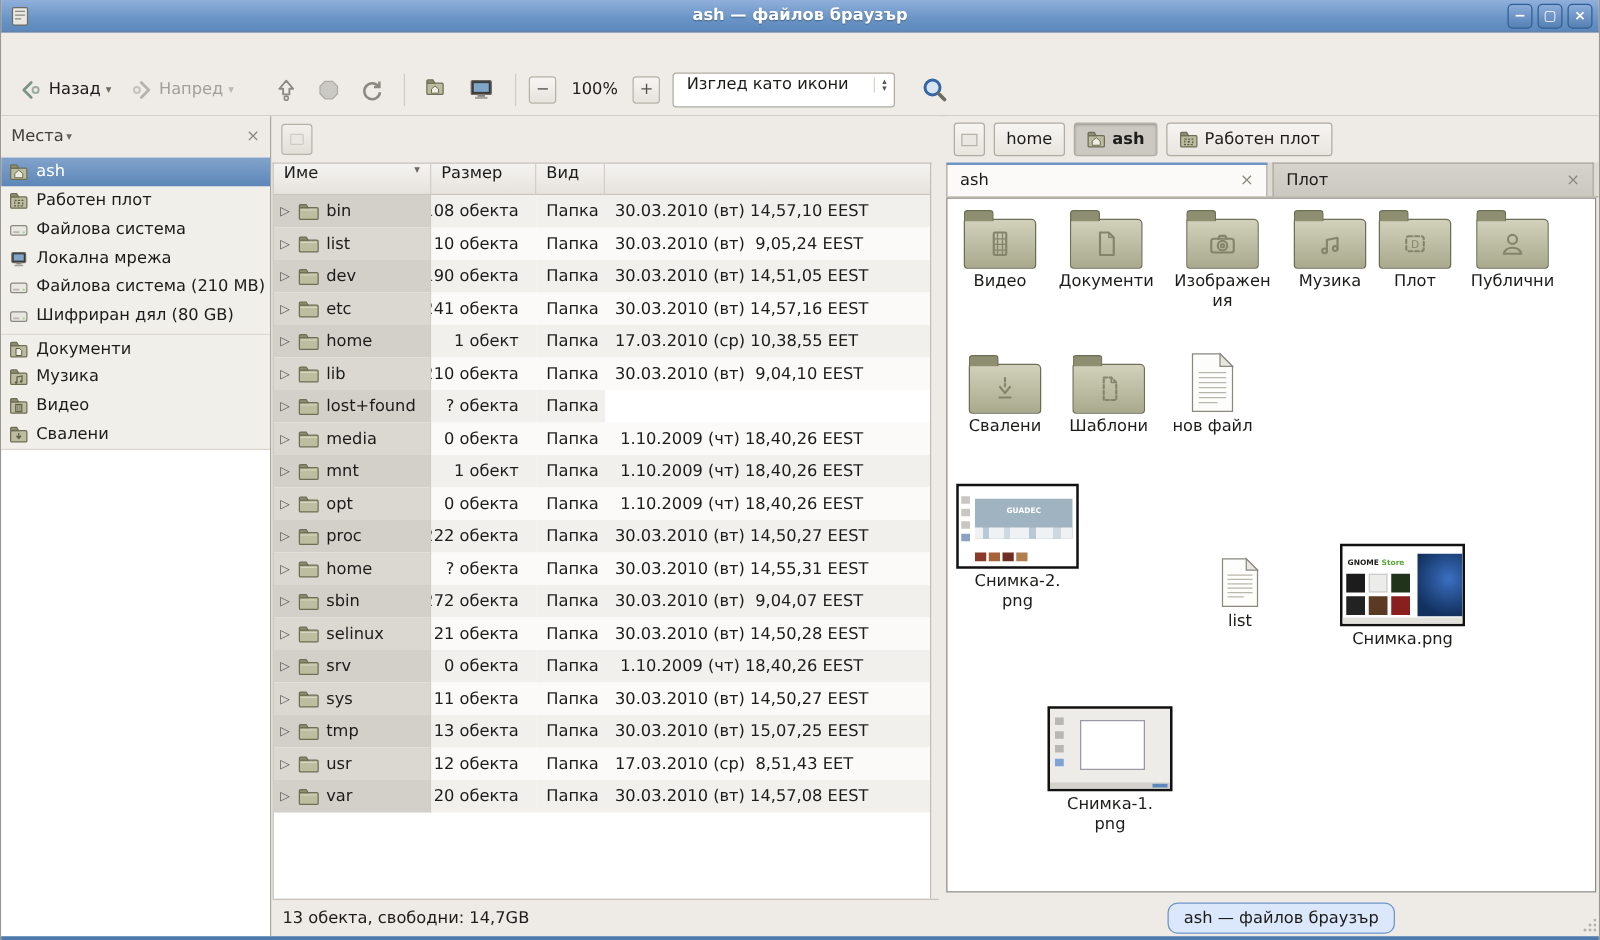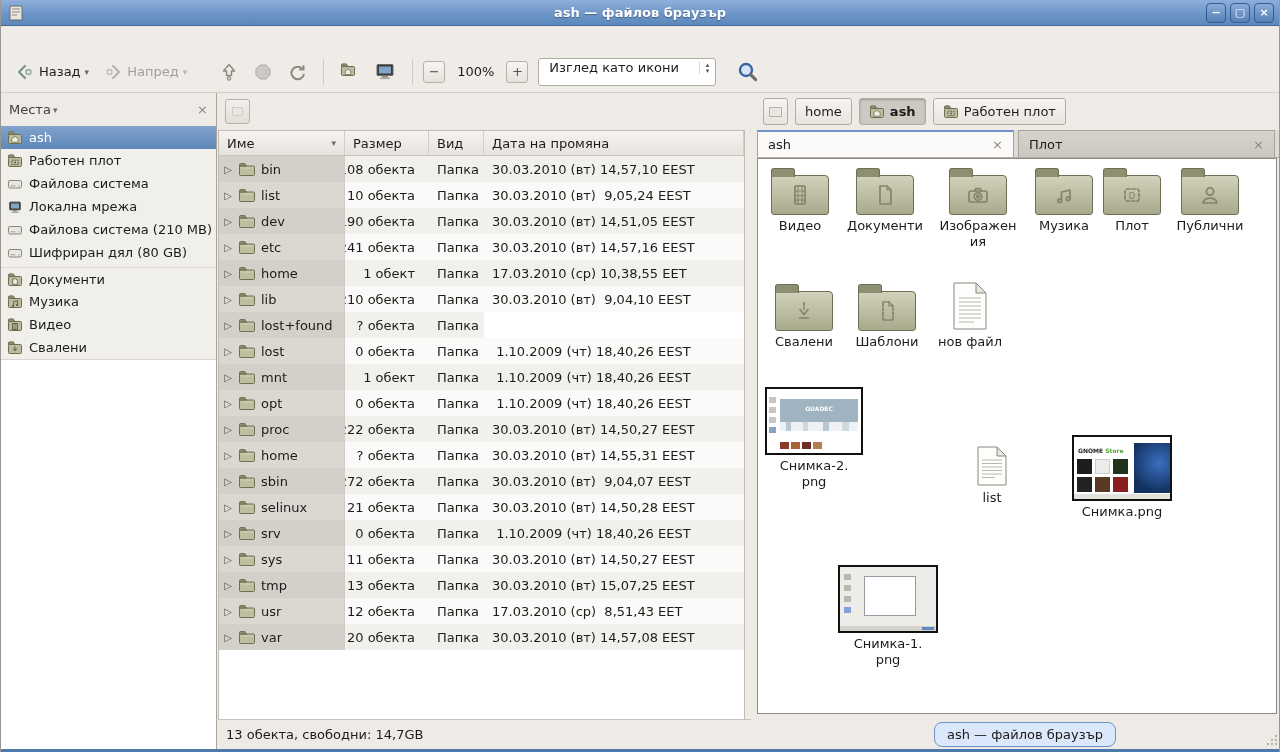--- a/index.html
+++ b/index.html
@@ -61,21 +61,21 @@
   
   .midpane { position:absolute; left:217px; top:93px; width:533px; bottom:3px; background:#eeebe6; }
   .mid-top { height:37px; display:flex; align-items:center; padding-left:7px; }
   .pane-btn { width:25px; height:25px; border:1px solid #b6b2aa; border-radius:3px;
     background:linear-gradient(#f2f0ec,#e2dfd9); display:flex; align-items:center; justify-content:center; }
   .pane-btn .ghost { width:11px; height:9px; border:1px solid #cfccc6; background:#e9e7e2; border-radius:1px; }
   .treewrap { position:absolute; left:0; top:37px; right:6px; bottom:30px; background:#fff;
     border:1px solid #c0bcb4; border-bottom:none; overflow:hidden; }
   .thead { display:flex; height:25px; background:linear-gradient(#f5f3f0,#e6e3dd);
     border-bottom:1px solid #c9c5be; }
-  .th { display:flex; align-items:center; padding:0 8px; border-right:1px solid #d3cfc8; }
+  .th { display:flex; align-items:flex-start; padding:0 8px; border-right:1px solid #d3cfc8; }
   .th .sort { margin-left:auto; font-size:9px; color:#6b6b64; padding-left:18px; }
   .c-name { width:126px; }
   .c-size { width:84px; }
   .c-type { width:55px; }
   .c-date { flex:1; }
   .row { display:flex; height:26px; }
   .cell { display:flex; align-items:center; padding:0 8px; overflow:hidden; white-space:pre; }
   .row .c-name { background:#dbd8d2; border-right:1px solid #cfccc5; padding:0 2px; gap:3px; }
   .row:nth-child(odd) .c-name { background:#d3d0ca; }
   .row:nth-child(odd) .c-size, .row:nth-child(odd) .c-type, .row:nth-child(odd) .c-date { background:#f1f0ed; }
@@ -397,21 +397,20 @@
         </span>
     </div>
     <div class="treewrap">
       <div class="thead">
         <div class="th c-name">
           <span>Име</span>
           <span class="sort">▾</span>
         </div>
         <div class="th c-size">Размер</div>
         <div class="th c-type">Вид</div>
-        <div class="th c-date">Дата на промяна</div>
       </div>
       <div>
 
       <div class="row">
             <div class="cell c-name">
               <span class="exp">▷</span>
               <span class="mini"><svg width="18" height="15" viewBox="0 0 18 15">
                   <rect x="1.5" y="4" width="15" height="9.5" rx="1" fill="#bdbd9f" stroke="#6e6e55"></rect>
                   <path d="M1.5 4 v-1.4 a1 1 0 0 1 1-1 h4.4 l1.6 2.4 z" fill="#8e8e71" stroke="#6e6e55"></path>
                   <path d="M2.5 6 h13" stroke="#d8d8c2" stroke-width=".8"></path>
@@ -506,21 +505,21 @@
             <div class="cell c-type">Папка</div>
           </div>
           <div class="row">
             <div class="cell c-name">
               <span class="exp">▷</span>
               <span class="mini"><svg width="18" height="15" viewBox="0 0 18 15">
                   <rect x="1.5" y="4" width="15" height="9.5" rx="1" fill="#bdbd9f" stroke="#6e6e55"></rect>
                   <path d="M1.5 4 v-1.4 a1 1 0 0 1 1-1 h4.4 l1.6 2.4 z" fill="#8e8e71" stroke="#6e6e55"></path>
                   <path d="M2.5 6 h13" stroke="#d8d8c2" stroke-width=".8"></path>
                 </svg></span>
-              <span>lost</span>
+              <span>media</span>
             </div>
             <div class="cell c-size">0 обекта</div>
             <div class="cell c-type">Папка</div>
             <div class="cell c-date"> 1.10.2009 (чт) 18,40,26 EEST</div>
           </div>
           <div class="row">
             <div class="cell c-name">
               <span class="exp">▷</span>
               <span class="mini"><svg width="18" height="15" viewBox="0 0 18 15">
                   <rect x="1.5" y="4" width="15" height="9.5" rx="1" fill="#bdbd9f" stroke="#6e6e55"></rect>

